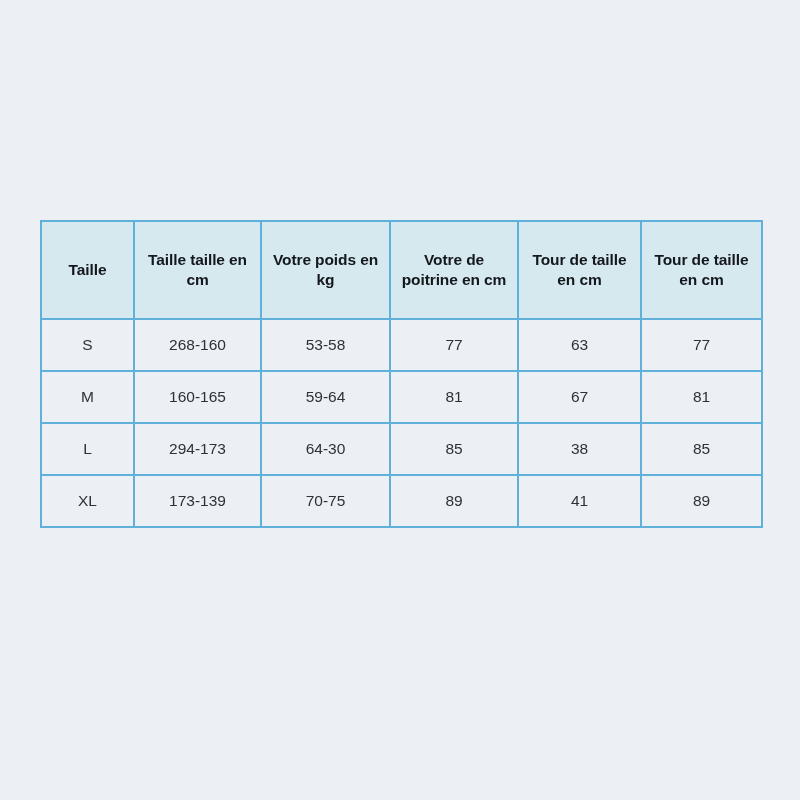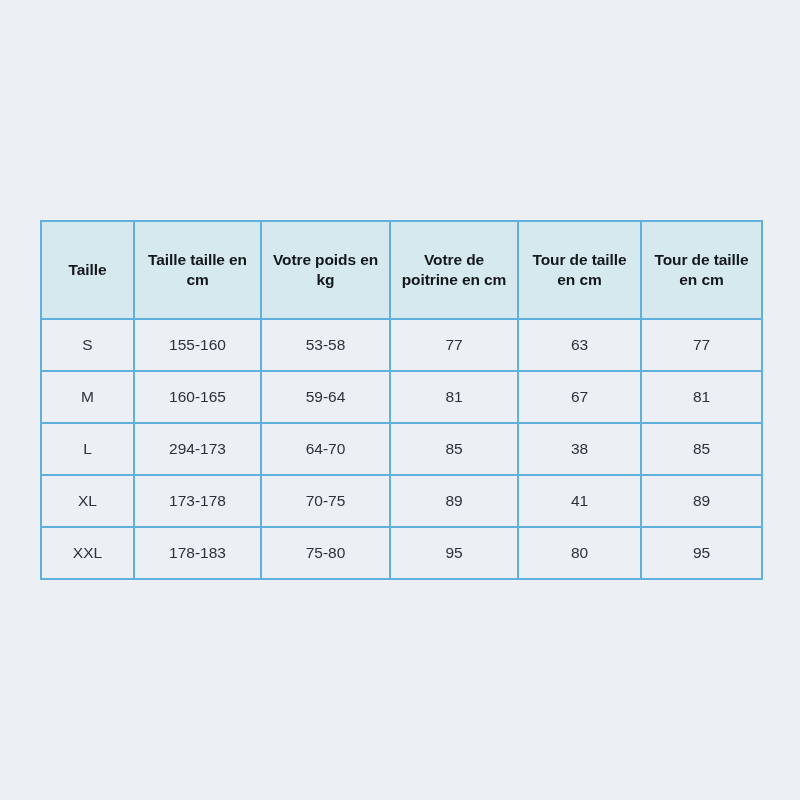--- a/index.html
+++ b/index.html
@@ -94,55 +94,47 @@
           <th>Taille taille en cm</th>
           <th>Votre poids en kg</th>
           <th>Votre de poitrine en cm</th>
           <th>Tour de taille en cm</th>
           <th>Tour de taille en cm</th>
         </tr>
       </thead>
       <tbody>
         <tr>
           <td>S</td>
-          <td>155-160</td>
+          <td>268-160</td>
           <td>53-58</td>
           <td>77</td>
           <td>63</td>
           <td>77</td>
         </tr>
         <tr>
           <td>M</td>
           <td>160-165</td>
           <td>59-64</td>
           <td>81</td>
           <td>67</td>
           <td>81</td>
         </tr>
         <tr>
           <td>L</td>
           <td>294-173</td>
-          <td>64-70</td>
+          <td>64-30</td>
           <td>85</td>
           <td>38</td>
           <td>85</td>
         </tr>
         <tr>
           <td>XL</td>
-          <td>173-178</td>
+          <td>173-139</td>
           <td>70-75</td>
           <td>89</td>
           <td>41</td>
           <td>89</td>
-        </tr>
-        <tr>
-          <td>XXL</td>
-          <td>178-183</td>
-          <td>75-80</td>
-          <td>95</td>
-          <td>80</td>
-          <td>95</td>
         </tr>
       </tbody>
     </table>
   </div>
 
 </div>
 
 </body></html>

